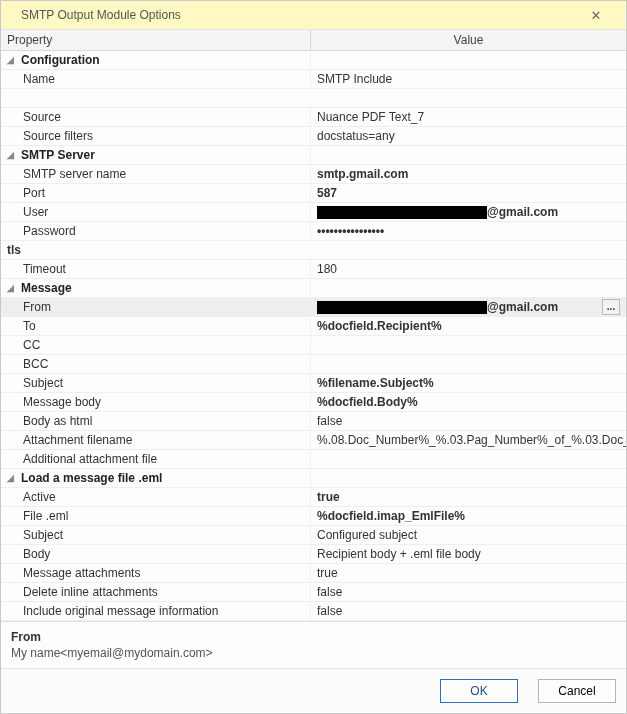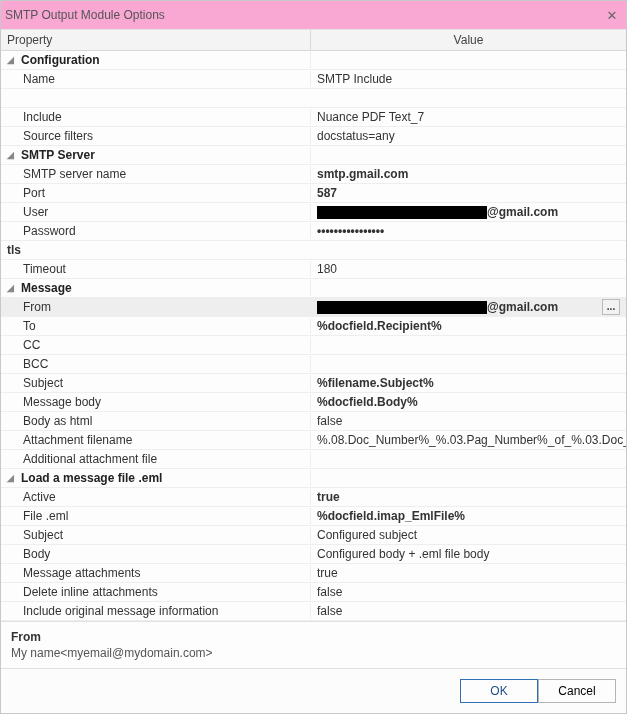--- a/index.html
+++ b/index.html
@@ -15,23 +15,23 @@
     height: 714px;
     border: 1px solid #c8c8c8;
     display: flex;
     flex-direction: column;
     background: #fdfdfd;
   }
   .titlebar {
     display: flex;
     align-items: center;
     height: 30px;
-    padding: 0 4px;
+    padding: 0 20px;
     border-bottom: 1px solid #e3e3e3;
-    background: #f9a8d4;
+    background: #fef9c3;
     color: #555;
     font-size: 12px;
   }
   .titlebar .title { flex: 1; }
   .titlebar .close {
     width: 20px;
     text-align: center;
     cursor: pointer;
     color: #666;
     font-size: 13px;
@@ -122,21 +122,21 @@
     color: #555;
   }
   .desc-panel .dtitle {
     font-weight: bold;
     color: #333;
     margin-bottom: 2px;
   }
   .button-bar {
     display: flex;
     justify-content: flex-end;
-    gap: 0;
+    gap: 20px;
     padding: 10px;
     border-top: 1px solid #e0e0e0;
     background: #fcfcfc;
   }
   .button-bar button {
     min-width: 78px;
     height: 24px;
     font-family: inherit;
     font-size: 12px;
     background: #fdfdfd;
@@ -173,21 +173,21 @@
       <div class="val"></div>
     </div>
     <div class="row">
       <div class="prop">Name</div>
       <div class="val">SMTP Include</div>
     </div>
     <div class="row">
       <div class="val"></div>
     </div>
     <div class="row">
-      <div class="prop">Include</div>
+      <div class="prop">Source</div>
       <div class="val">Nuance PDF Text_7</div>
     </div>
     <div class="row">
       <div class="prop">Source filters</div>
       <div class="val">docstatus=any</div>
     </div>
 
     <div class="row section">
       <div class="prop">
           <span class="chev">◢</span>
@@ -284,21 +284,21 @@
     <div class="row">
       <div class="prop">File .eml</div>
       <div class="val bold">%docfield.imap_EmlFile%</div>
     </div>
     <div class="row">
       <div class="prop">Subject</div>
       <div class="val">Configured subject</div>
     </div>
     <div class="row">
       <div class="prop">Body</div>
-      <div class="val">Configured body + .eml file body</div>
+      <div class="val">Recipient body + .eml file body</div>
     </div>
     <div class="row">
       <div class="prop">Message attachments</div>
       <div class="val">true</div>
     </div>
     <div class="row">
       <div class="prop">Delete inline attachments</div>
       <div class="val">false</div>
     </div>
     <div class="row">

